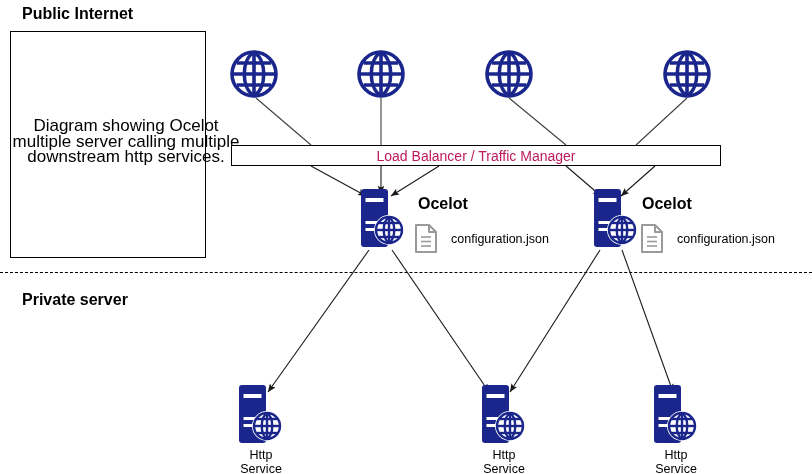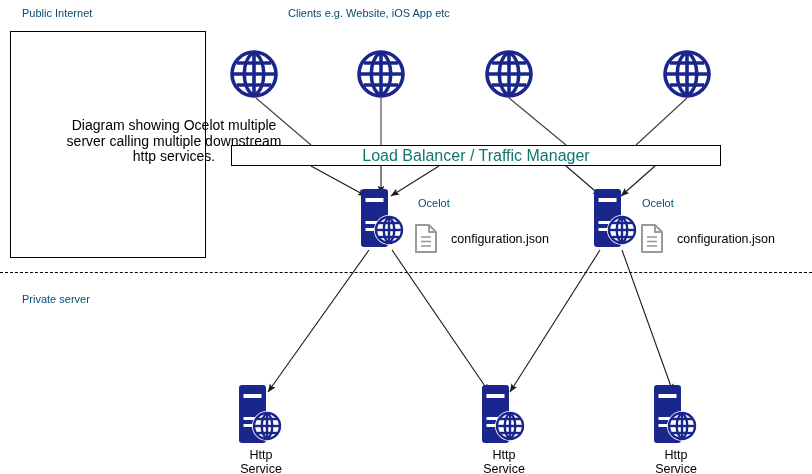--- a/index.html
+++ b/index.html
@@ -10,45 +10,45 @@
   #canvas {
     position: relative;
     width: 812px;
     height: 474px;
     background: #ffffff;
     font-family: "Liberation Sans", sans-serif;
     overflow: hidden;
   }
   .label {
     position: absolute;
-    font-size: 11px;
-    color: #0c4a6e;
+    font-size: 16px;
+    color: #000000;
     line-height: 15px;
     white-space: nowrap;
+    font-weight: bold;
   }
   
   #public-box {
     position: absolute;
     left: 10px;
     top: 31px;
     width: 196px;
     height: 227px;
     border: 1.4px solid #000000;
     box-sizing: border-box;
   }
   #public-box-text {
     position: absolute;
     left: 10px;
     top: 118px;
     width: 232px;
-    font-size: 14px;
+    font-size: 17px;
     line-height: 15.5px;
     text-align: center;
     color: #000;
-    padding-left: 48px;
   }
   
   #zone-divider {
     position: absolute;
     left: 0px;
     top: 272px;
     width: 812px;
     height: 0px;
     border-top: 1.5px dashed #000000;
   }
@@ -60,22 +60,22 @@
     width: 490px;
     height: 21px;
     border: 1.3px solid #000000;
     box-sizing: border-box;
     display: flex;
     align-items: center;
     justify-content: center;
     background: #ffffff;
   }
   #load-balancer span {
-    font-size: 16px;
-    color: #0f766e;
+    font-size: 14px;
+    color: #be185d;
   }
   svg.lines {
     position: absolute;
     left: 0;
     top: 0;
     width: 812px;
     height: 474px;
     pointer-events: none;
   }
   .node {
@@ -96,21 +96,20 @@
     margin-left: 8px;
   }
 </style>
 </head>
 <body>
 
 <div id="canvas">
 
   <div class="label" style="left:22px; top:6px;">Public Internet</div>
   <div class="label" style="left:22px; top:292px;">Private server</div>
-  <div class="label" style="left:288px; top:6px;">Clients e.g. Website, iOS App etc</div>
 
   <div id="public-box"></div>
   <div id="public-box-text">Diagram showing Ocelot multiple server calling multiple downstream http services.</div>
 
   <div id="zone-divider"></div>
 
   <svg class="lines" viewBox="0 0 812 474">
     <defs>
       <marker id="arrowhead" markerWidth="9" markerHeight="9" refX="7.4" refY="3.1" orient="auto" markerUnits="strokeWidth">
         <path d="M0,0 L7.6,3.1 L0,6.2 L1.5,3.1 z" fill="#1a1a1a"></path>

